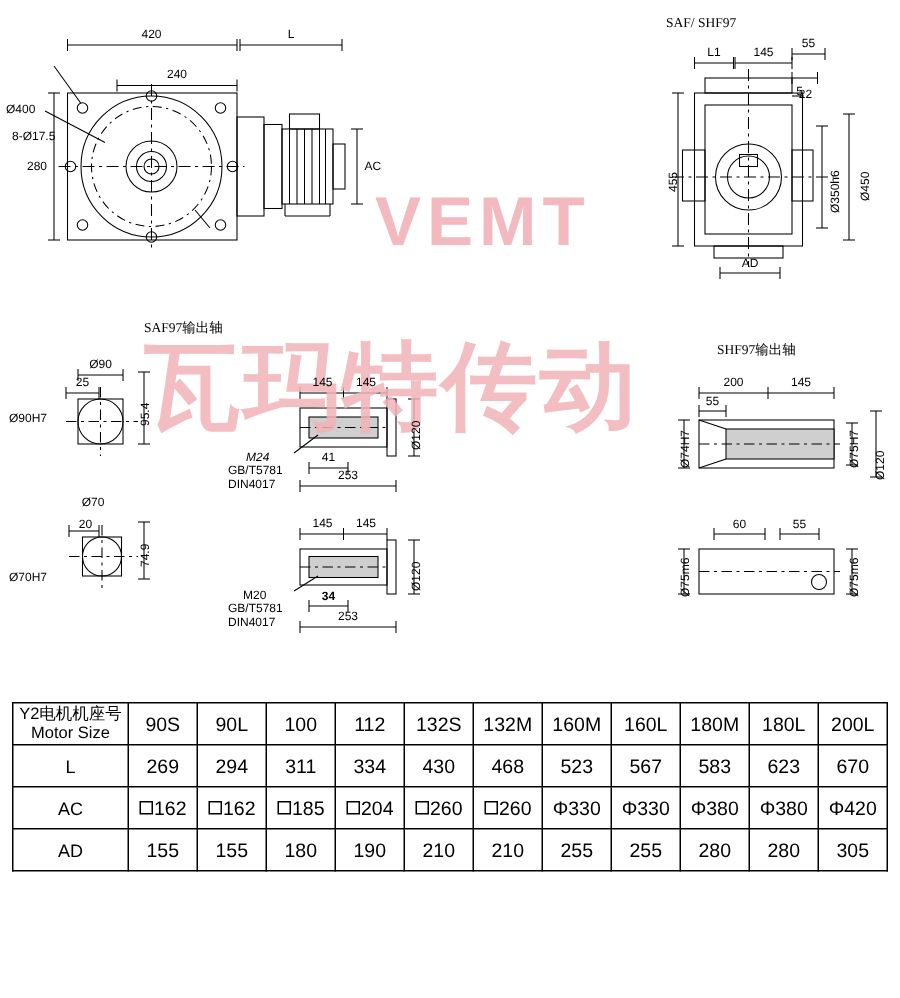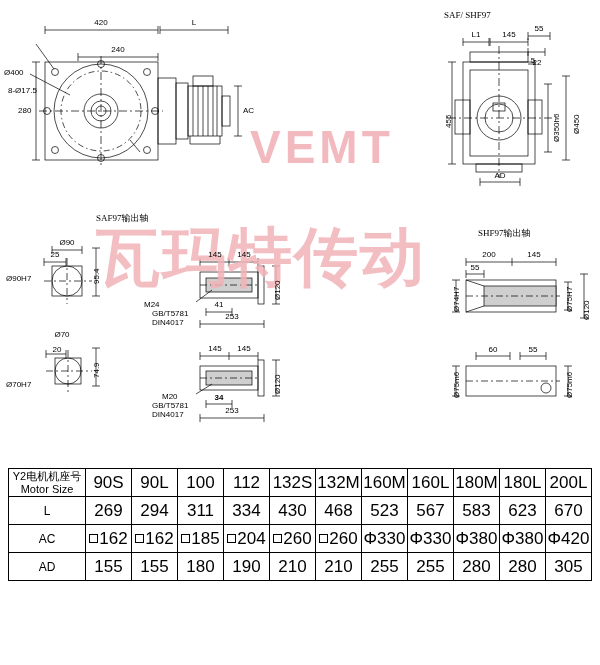--- a/index.html
+++ b/index.html
@@ -25,21 +25,21 @@
     position:absolute;left:8px;top:468px;width:584px;
     border-collapse:collapse;
     font-size:11px;
     table-layout:fixed;
   }
   table.spec td{
     border:1px solid #000;
     text-align:center;
     height:27px;
     padding:0 1px;
-    font-size:17px;
+    font-size:13px;
     white-space:nowrap;
   }
   table.spec td.head{width:74px;font-size:10.5px;}
   table.spec td.rowlab{font-size:12px;}
   .sq{display:inline-block;width:7px;height:7px;border:1px solid #000;margin-right:1px;vertical-align:middle;position:relative;top:-1px;}
   .hdr2{line-height:13px;font-size:11px;}
 </style>
 </head>
 <body>
 
@@ -308,21 +308,21 @@
 <div class="title" style="left:96px;top:212px;">SAF97输出轴</div>
 <div class="title" style="left:478px;top:227px;">SHF97输出轴</div>
 
 <div class="lbl c" style="left:67px;top:238px;">Ø90</div>
 <div class="lbl c" style="left:55px;top:250px;">25</div>
 <div class="lbl rot" style="left:92px;top:284px;transform:rotate(-90deg);">95.4</div>
 <div class="lbl" style="left:6px;top:274px;">Ø90H7</div>
 <div class="lbl c" style="left:215px;top:250px;">145</div>
 <div class="lbl c" style="left:244px;top:250px;">145</div>
 <div class="lbl rot" style="left:273px;top:300px;transform:rotate(-90deg);">Ø120</div>
-<div class="lbl" style="left:144px;top:300px;">M24</div>
+<div class="lbl" style="left:164px;top:300px;font-style:italic;">M24</div>
 <div class="lbl" style="left:152px;top:309px;">GB/T5781</div>
 <div class="lbl" style="left:152px;top:318px;">DIN4017</div>
 <div class="lbl c" style="left:219px;top:300px;">41</div>
 <div class="lbl c" style="left:232px;top:312px;">253</div>
 
 <div class="lbl c" style="left:57px;top:345px;text-align:right;">20</div>
 <div class="lbl rot" style="left:92px;top:378px;transform:rotate(-90deg);">74.9</div>
 <div class="lbl" style="left:6px;top:380px;">Ø70H7</div>
 <div class="lbl c" style="left:215px;top:344px;">145</div>
 <div class="lbl c" style="left:244px;top:344px;">145</div>

